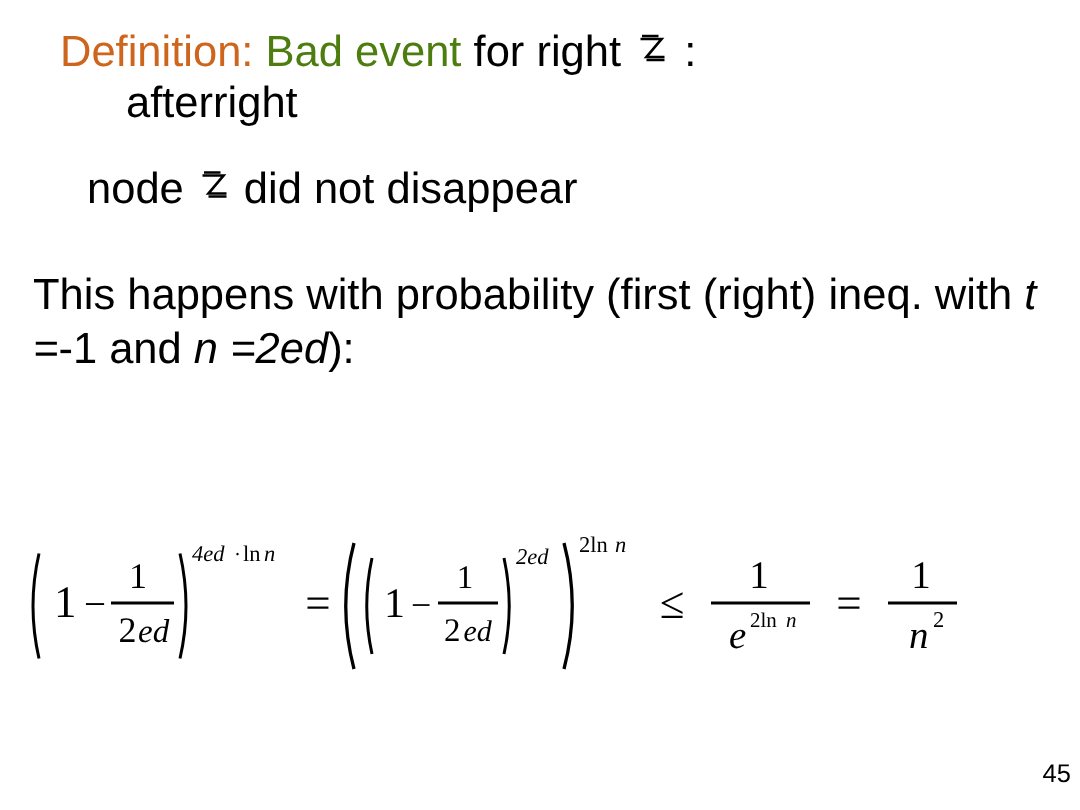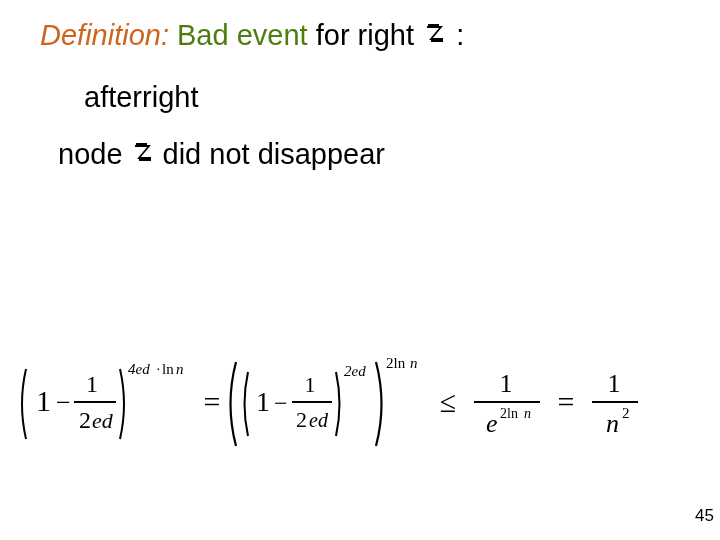--- a/index.html
+++ b/index.html
@@ -13,25 +13,24 @@
     overflow: hidden;
   }
   .slide {
     position: relative;
     width: 720px;
     height: 540px;
     box-sizing: border-box;
     padding: 18px 22px 18px 22px;
   }
   .line1 { font-size: 29px; line-height: 1.2; margin-left: 18px; }
-  .orange { color: #ce651c; font-style: italic; }
+  .orange { color: #ce651c; }
   .red { color: #4d7c0f; }
   .line2 {
     font-size: 29px;
-    margin-top: 28px;
     margin-left: 62px;
     display: flex;
     align-items: center;
   }
   .line3 {
     font-size: 29px;
     margin-top: 24px;
     margin-left: 36px;
     display: flex;
     align-items: center;
@@ -98,20 +97,25 @@
   <div class="line3">
     <span>node</span>
     <span style="padding:0 10px">
       <svg width="20" height="22" viewBox="0 0 20 22">
         <path d="M2 4 L16 4 L6 16 L18 16 M3 2 L14 2 M6 18 L18 18" stroke="#000" stroke-width="1.8" fill="none"></path>
       </svg>
     </span>
     <span>did not disappear</span>
   </div>
 
+  <div class="para">
+    <span>This happens with probability (first (right) ineq. with</span>
+    <span> </span><span class="ital">t =</span><span>-1 and</span>
+    <span> </span><span class="ital">n =</span><span class="ital">2ed</span><span>):</span>
+  </div>
 
   <div class="big-eq">
     <svg viewBox="0 0 688 110">
 
       <g>
         <path d="M10 15 Q2 50 10 85" stroke="#000" stroke-width="2" fill="none"></path>
         <text x="20" y="57" font-size="30">1</text>
         <text x="40" y="57" font-size="26">−</text>
         <text x="76" y="38" font-size="24" text-anchor="middle">1</text>
         <line x1="58" y1="48" x2="100" y2="48" stroke="#000" stroke-width="2"></line>

